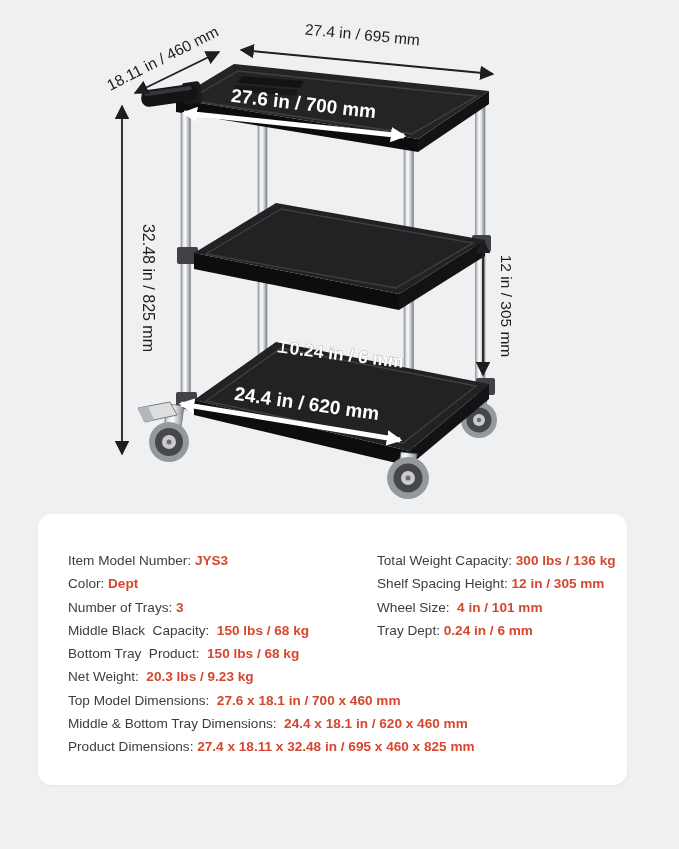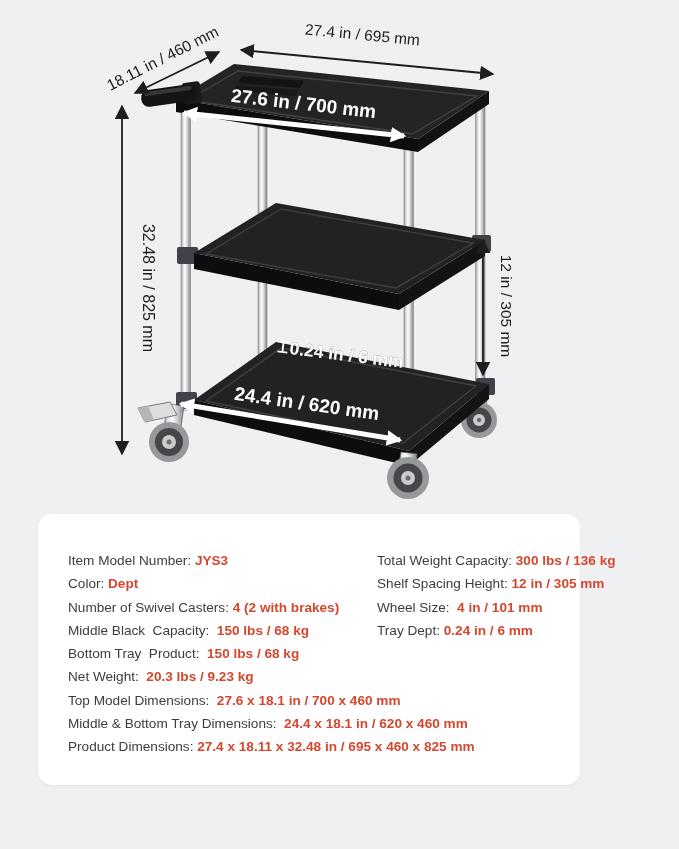--- a/index.html
+++ b/index.html
@@ -6,21 +6,21 @@
   body{
     width:679px;height:849px;
     background:#eff0f2;
     font-family:"Liberation Sans", sans-serif;
     overflow:hidden;
   }
   .stage{position:relative;width:679px;height:849px;}
   .diagram-svg{position:absolute;left:0;top:0;}
   .spec-panel{
     position:absolute;left:38px;top:514px;
-    width:542px;height:271px;
+    width:589px;height:271px;
     background:#ffffff;border-radius:14px;
     box-shadow:0 1px 3px rgba(0,0,0,.05);
   }
   .spec-col{position:absolute;top:35px;}
   .spec-col-left{left:30px;}
   .spec-col-right{left:339px;}
   .spec-row{
     white-space:pre;
     font-size:13.6px;line-height:23.3px;
     color:#3d3d40;
@@ -158,21 +158,21 @@
         <line x1="181" y1="404" x2="400" y2="440" stroke="#ffffff" stroke-width="5" marker-start="url(#aw)" marker-end="url(#aw)"></line>
         <text x="306" y="410" font-size="19" font-weight="bold" fill="#ffffff" text-anchor="middle" transform="rotate(8 306 410)">24.4 in / 620 mm</text>
       </g>
     </g>
   </svg>
 
   <div class="spec-panel">
     <div class="spec-col spec-col-left">
       <div class="spec-row"><span class="spec-label">Item Model Number: </span><span class="spec-value">JYS3</span></div>
       <div class="spec-row"><span class="spec-label">Color: </span><span class="spec-value">Dept</span></div>
-      <div class="spec-row"><span class="spec-label">Number of Swivel Casters: </span><span class="spec-value">4 (2 with brakes)</span></div>
+      <div class="spec-row"><span class="spec-label">Number of Trays: </span><span class="spec-value">3</span></div>
       <div class="spec-row"><span class="spec-label">Middle Black  Capacity:  </span><span class="spec-value">150 lbs / 68 kg</span></div>
       <div class="spec-row"><span class="spec-label">Bottom Tray  Product:  </span><span class="spec-value">150 lbs / 68 kg</span></div>
       <div class="spec-row"><span class="spec-label">Net Weight:  </span><span class="spec-value">20.3 lbs / 9.23 kg</span></div>
       <div class="spec-row"><span class="spec-label">Top Model Dimensions:  </span><span class="spec-value">27.6 x 18.1 in / 700 x 460 mm</span></div>
       <div class="spec-row"><span class="spec-label">Middle &amp; Bottom Tray Dimensions:  </span><span class="spec-value">24.4 x 18.1 in / 620 x 460 mm</span></div>
       <div class="spec-row"><span class="spec-label">Product Dimensions: </span><span class="spec-value">27.4 x 18.11 x 32.48 in / 695 x 460 x 825 mm</span></div>
     </div>
     <div class="spec-col spec-col-right">
       <div class="spec-row"><span class="spec-label">Total Weight Capacity: </span><span class="spec-value">300 lbs / 136 kg</span></div>
       <div class="spec-row"><span class="spec-label">Shelf Spacing Height: </span><span class="spec-value">12 in / 305 mm</span></div>

